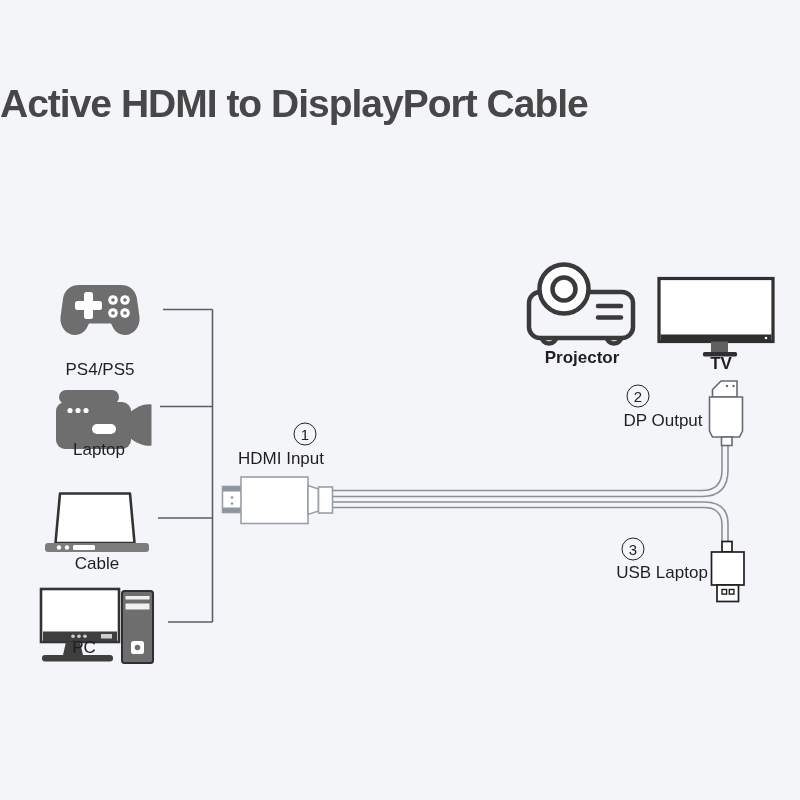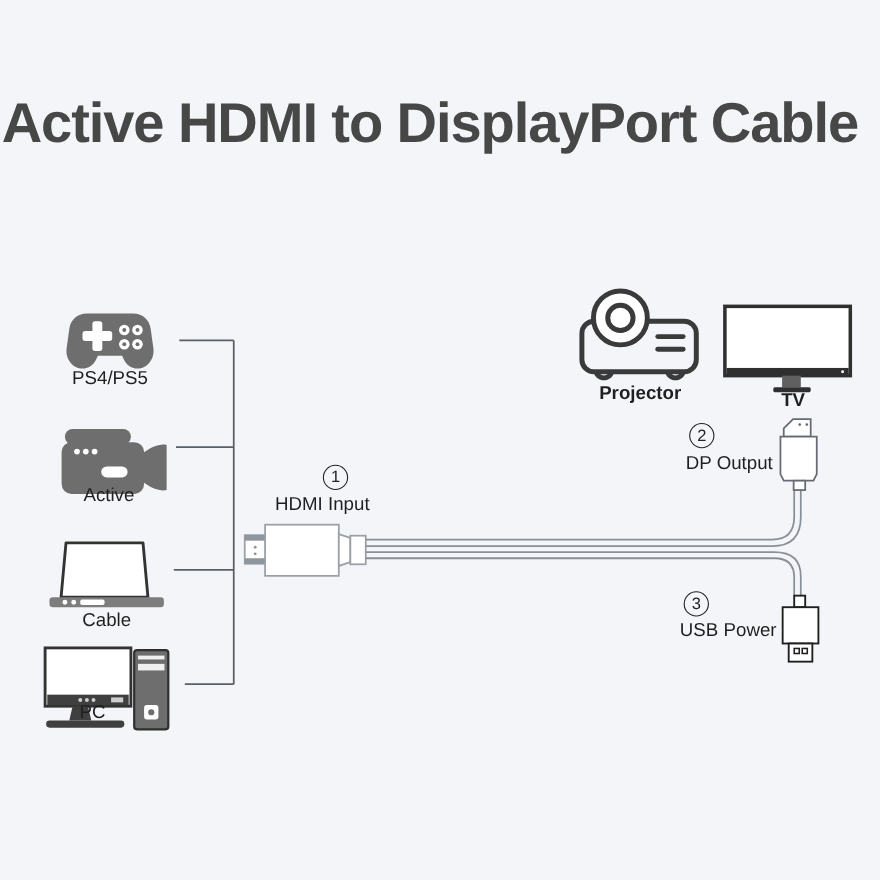--- a/index.html
+++ b/index.html
@@ -7,22 +7,22 @@
     position:relative;
     width:800px;height:800px;
     background:#f3f5f9;
     font-family:"Liberation Sans", sans-serif;
     overflow:hidden;
   }
   .title{
     position:absolute;
     left:0; top:82px; width:780px;
     margin:0;
-    text-align:right;
-    font-size:51px;
+    text-align:left;
+    font-size:39px;
     font-weight:bold;
     letter-spacing:-1px;
     color:#474747;
   }
   .diagram-svg{position:absolute;left:0;top:0;}
   .lbl{
     position:absolute;
     transform:translateX(-50%);
     font-size:17px;
     color:#1f1f1f;
@@ -156,30 +156,30 @@
 
     <g stroke="#1f1f1f" stroke-width="1.7" fill="#ffffff">
       <rect x="722" y="541.5" width="10" height="10.5"></rect>
       <rect x="711.5" y="552" width="32.5" height="33"></rect>
       <rect x="717" y="585" width="21.5" height="16.5"></rect>
       <rect x="722" y="589.5" width="4.6" height="4.6" stroke-width="1.4"></rect>
       <rect x="729.3" y="589.5" width="4.6" height="4.6" stroke-width="1.4"></rect>
     </g>
   </svg>
 
-  <div class="lbl" style="left:100px;top:334px;">PS4/PS5</div>
-  <div class="lbl" style="left:99px;top:440px;">Active</div>
+  <div class="lbl" style="left:100px;top:360px;">PS4/PS5</div>
+  <div class="lbl" style="left:99px;top:440px;">Laptop</div>
   <div class="lbl" style="left:97px;top:554px;">Cable</div>
   <div class="lbl" style="left:84px;top:638px;">PC</div>
 
   <div class="lbl" style="left:582px;top:348px;font-weight:bold;">Projector</div>
   <div class="lbl" style="left:721px;top:354px;font-weight:bold;">TV</div>
 
   <div class="badge" style="left:305px;top:434px;">1</div>
-  <div class="lbl" style="left:281px;top:449px;margin-left:12px;">HDMI Input</div>
+  <div class="lbl" style="left:281px;top:449px;">HDMI Input</div>
 
   <div class="badge" style="left:638px;top:396px;">2</div>
   <div class="lbl" style="left:663px;top:411px;text-align:center;">DP Output</div>
 
   <div class="badge" style="left:633px;top:549px;">3</div>
-  <div class="lbl" style="left:662px;top:563px;">USB Power</div>
+  <div class="lbl" style="left:662px;top:563px;">USB Laptop</div>
 
 </div>
 
 </body></html>

